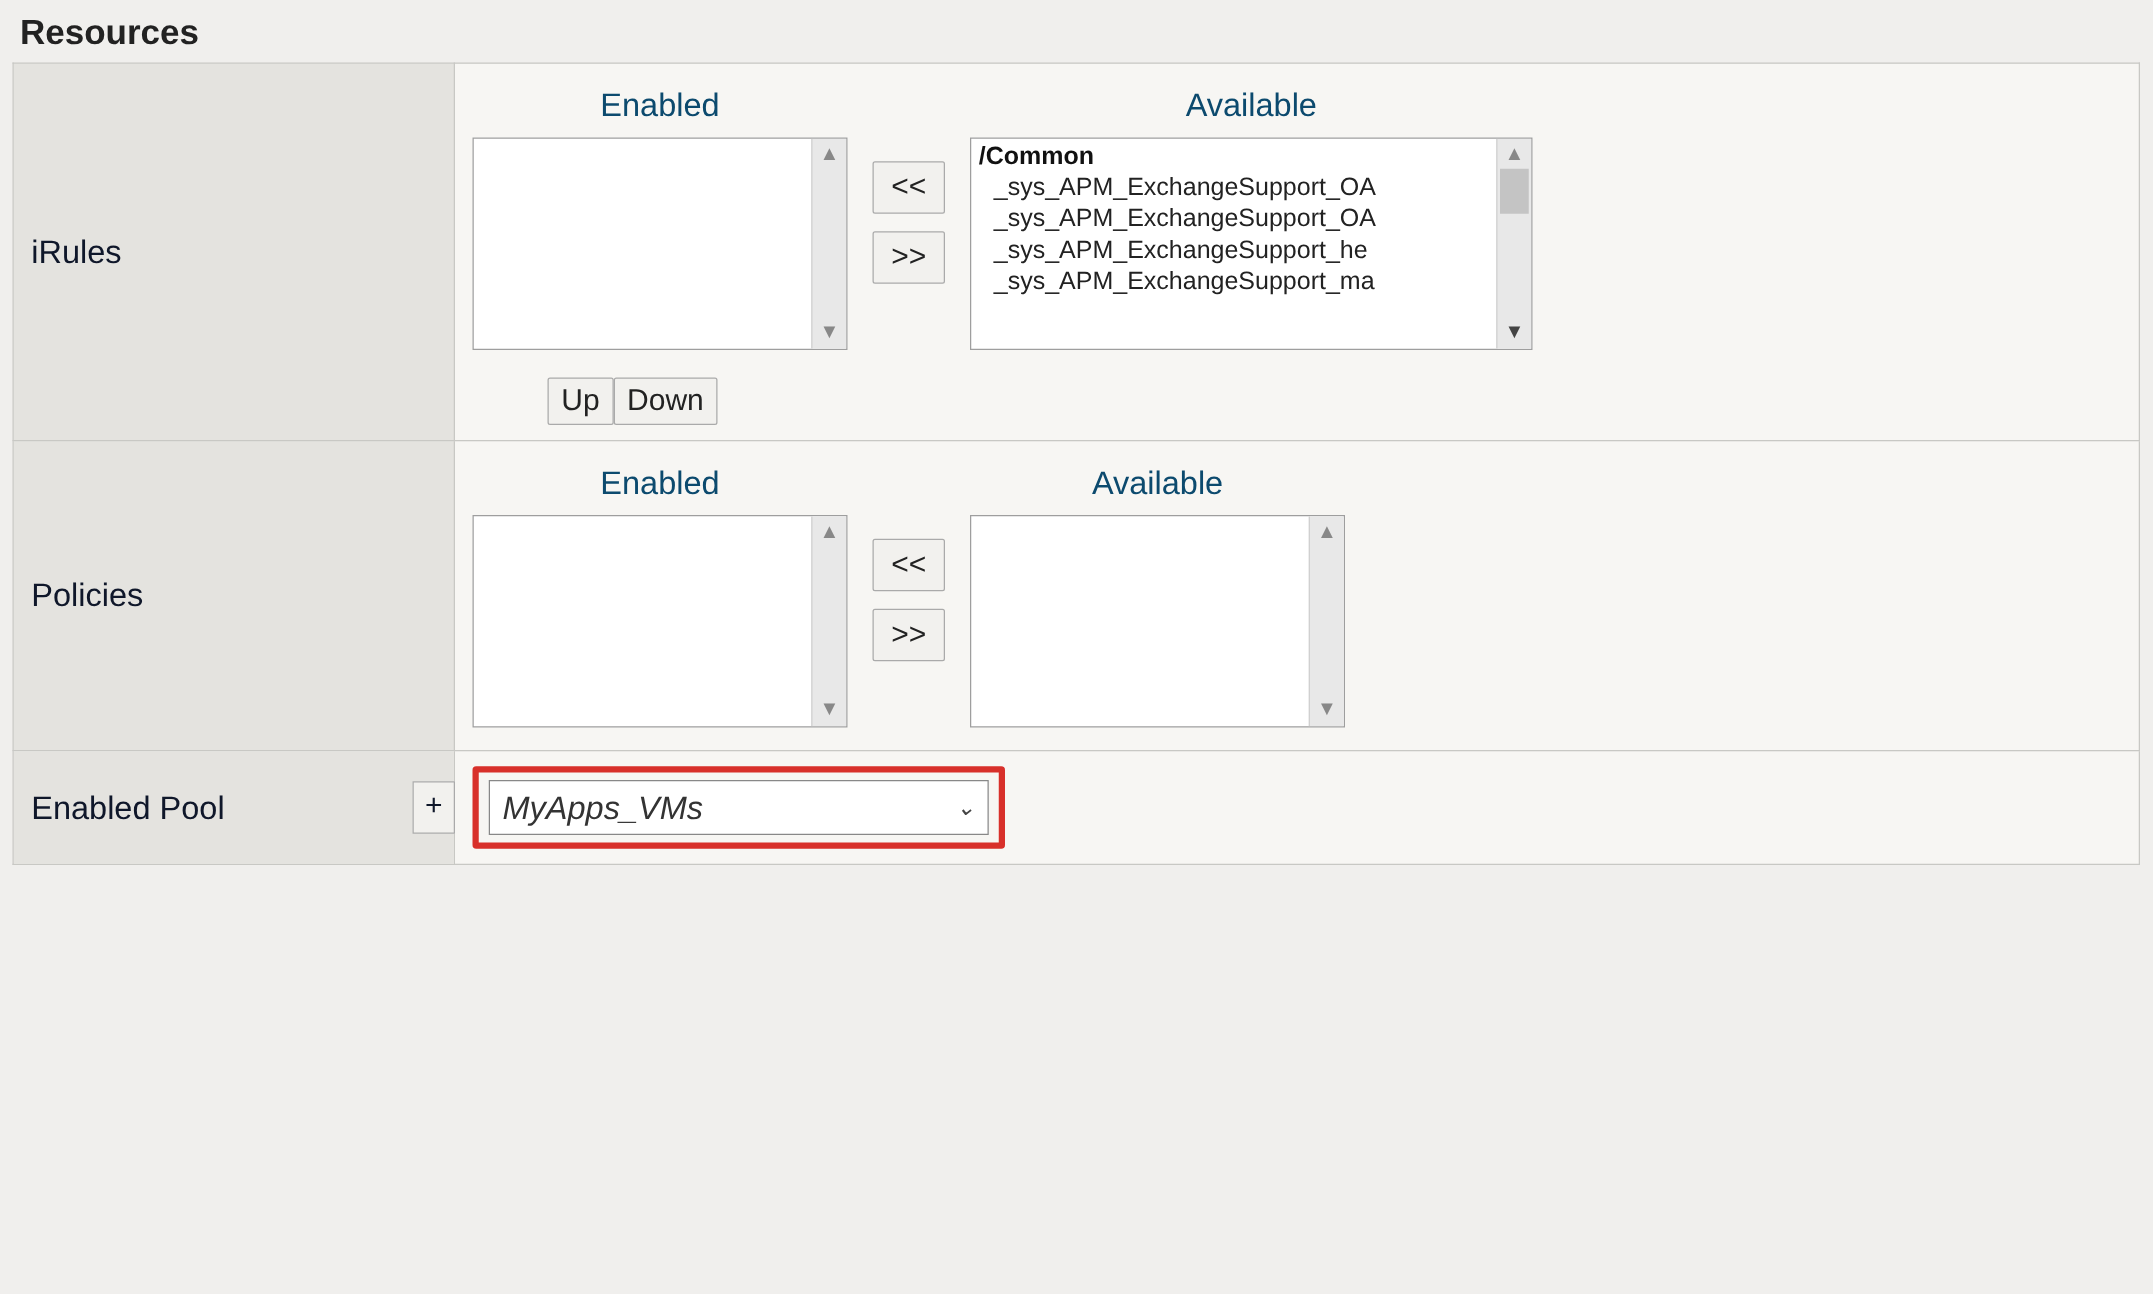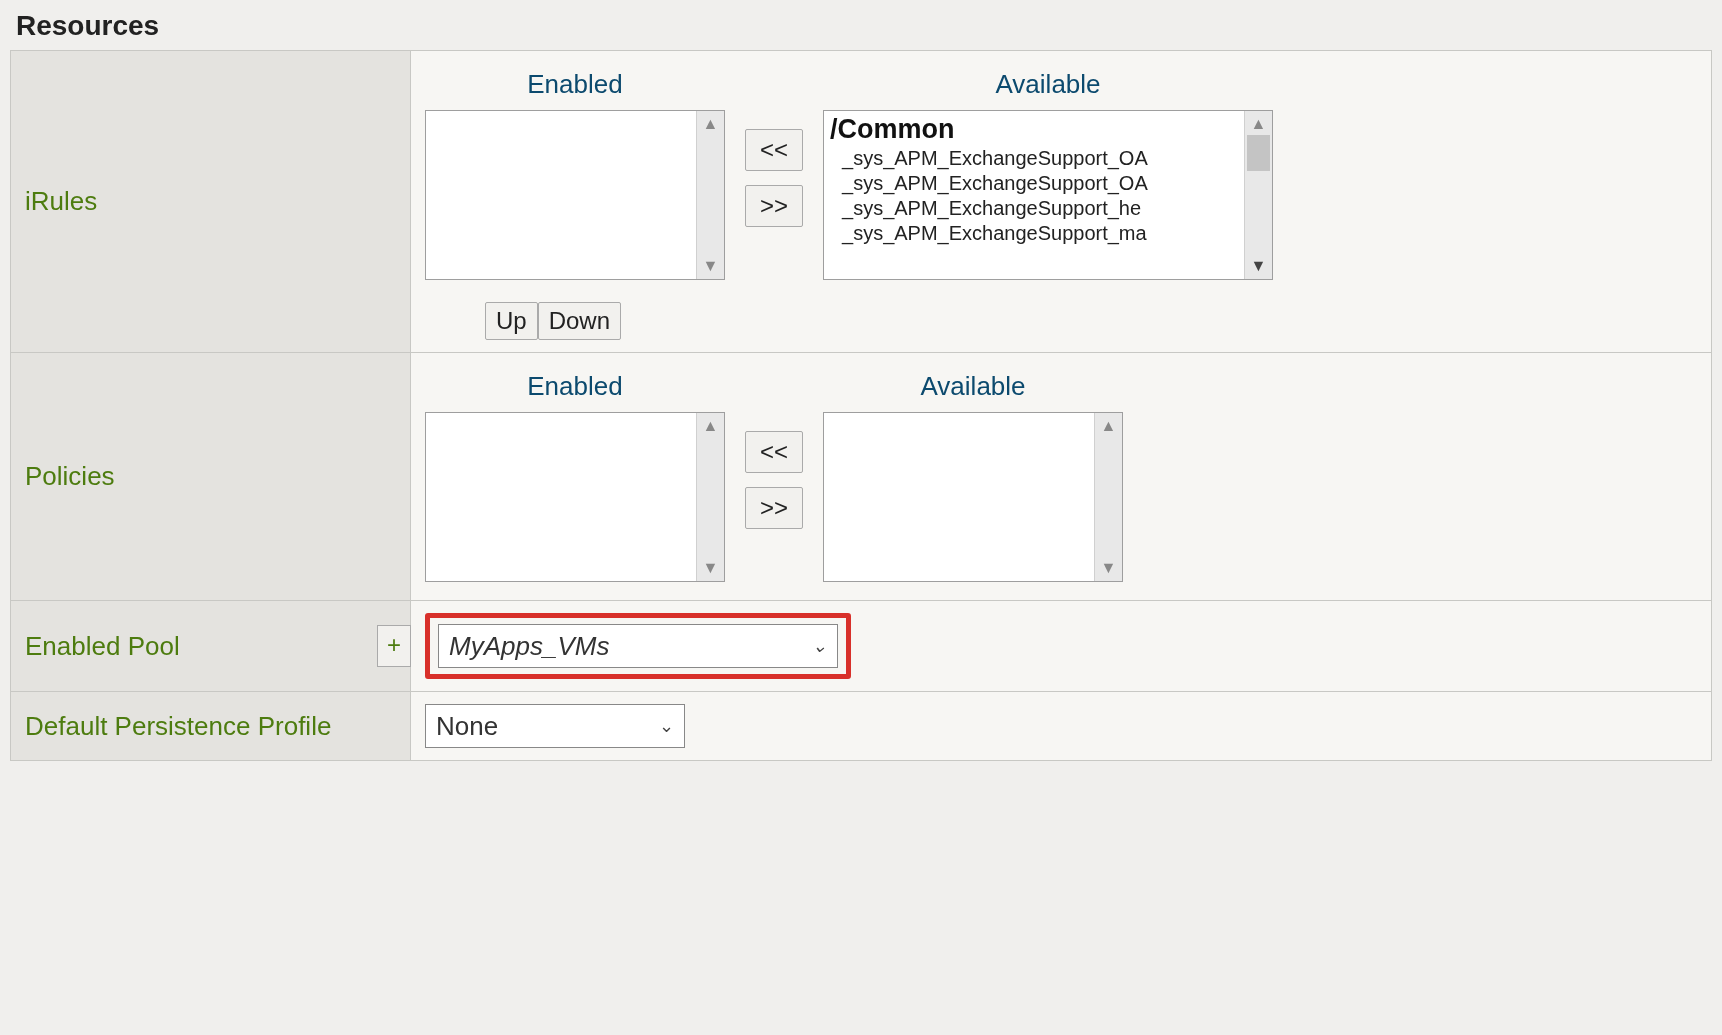--- a/index.html
+++ b/index.html
@@ -22,23 +22,23 @@
       border-collapse: collapse;
       border: 1px solid #b8b8b8;
     }
     .resources-table td {
       border: 1px solid #c8c8c4;
       vertical-align: middle;
       padding: 12px 14px;
     }
     .label-cell {
       background: #e4e3df;
-      width: 400px;
-      font-size: 26px;
-      color: #4d7c0f;
+      width: 353px;
+      font-size: 26px;
+      color: #0f172a;
       padding-left: 18px;
       vertical-align: middle;
     }
     .content-cell {
       background: #f7f6f3;
     }
     
     .dual-list {
       display: flex;
       align-items: flex-start;
@@ -98,21 +98,21 @@
        left: 2px;
        right: 2px;
        height: 36px;
        background: #c4c4c4;
     }
     .listbox .items {
       padding: 2px 4px;
     }
     .listbox .group-header {
       font-weight: bold;
-      font-size: 27px;
+      font-size: 20px;
       color: #111;
       padding: 1px 2px;
     }
     .listbox .opt {
       font-size: 20px;
       color: #222;
       padding: 1px 2px 1px 14px;
       white-space: nowrap;
       overflow: hidden;
     }
@@ -283,26 +283,17 @@
           <div class="highlight-box">
             <div class="faux-select wide">
               <span>MyApps_VMs</span>
               <span class="chev">⌄</span>
             </div>
           </div>
         </div>
       </td>
     </tr>
 
-    <tr>
-      <td class="label-cell">Default Persistence Profile</td>
-      <td class="content-cell">
-        <div class="faux-select">
-          <span>None</span>
-          <span class="chev">⌄</span>
-        </div>
-      </td>
-    </tr>
 
 
   </tbody>
     </table>
 </div>
 
 </body></html>

